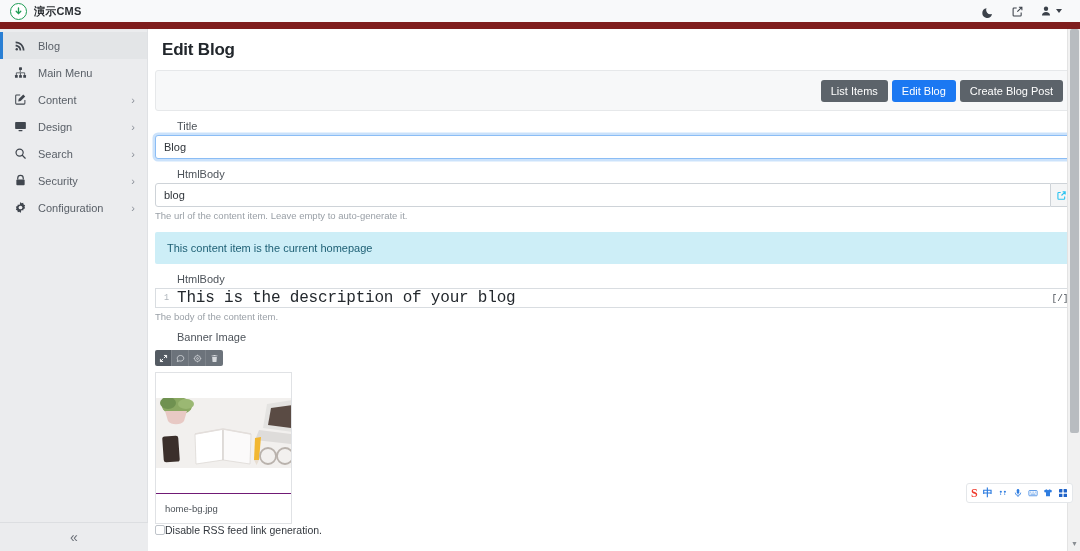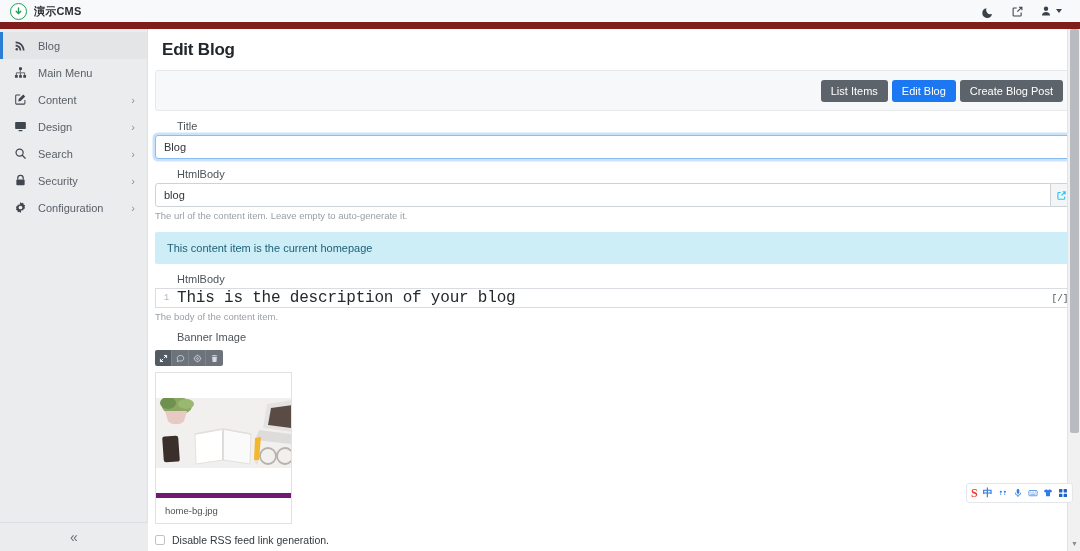--- a/index.html
+++ b/index.html
@@ -152,25 +152,25 @@
   .media-card {
     margin-top: 5px; width: 137px; border: 1px solid #e0e2e5;
     background: #ffffff;
   }
   .thumb-box {
     height: 120px; display: flex; align-items: center; justify-content: center;
     overflow: hidden; background: #ffffff;
   }
   .thumb { width: 137px; height: 70px; display: block; }
   .media-name {
-    border-top: 5px solid #701a75; padding: 7px 9px; font-size: 9.5px;
+    border-top: 1px solid #701a75; padding: 7px 9px; font-size: 9.5px;
     color: #4c5258; height: 30px; display: flex; align-items: center;
   }
 
-  .checkrow { display: flex; align-items: center; margin-top: 10px; gap: 7px; }
+  .checkrow { display: flex; align-items: center; }
   .cbox {
     width: 10px; height: 10px; border: 1px solid #bfc4ca; border-radius: 2px;
     background: #fff; cursor: pointer; flex: 0 0 10px;
   }
   .clabel { font-size: 10.5px; color: #33383e; }
 
   
   #scrollbar {
     position: absolute; top: 29px; right: 0; width: 13px; height: 522px;
     background: #f1f1f1; border-left: 1px solid #e3e3e3; z-index: 25;

